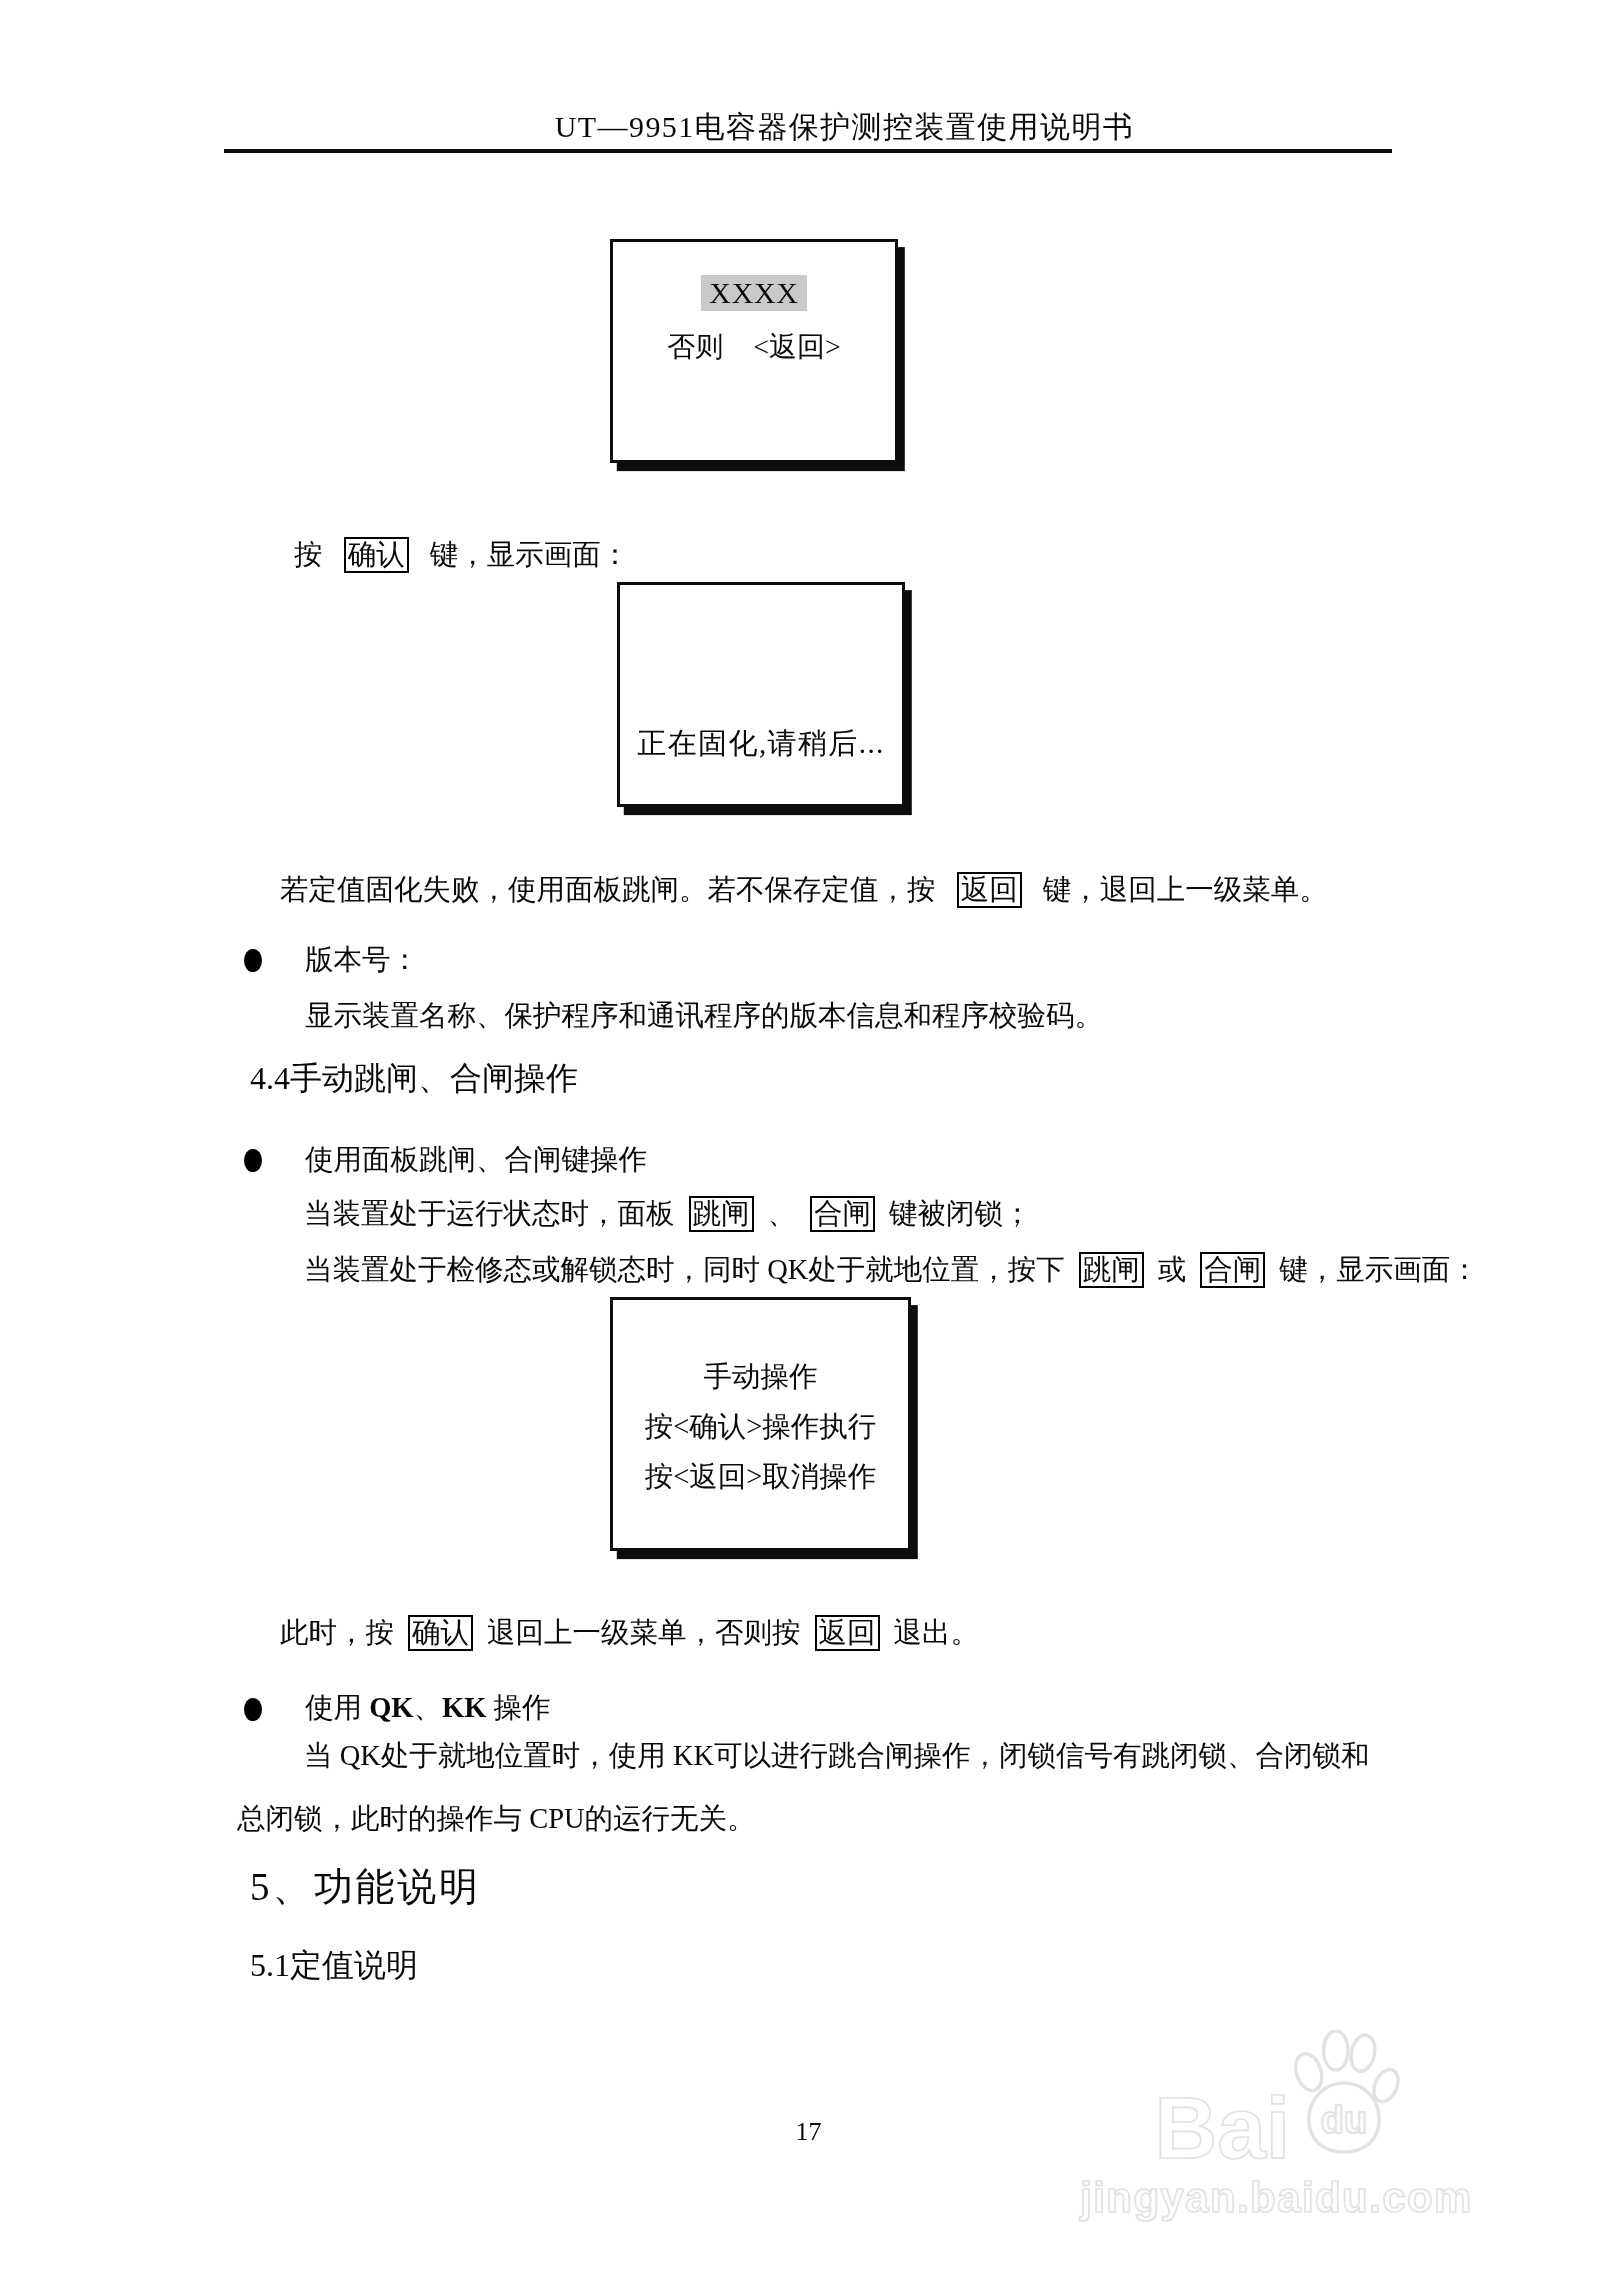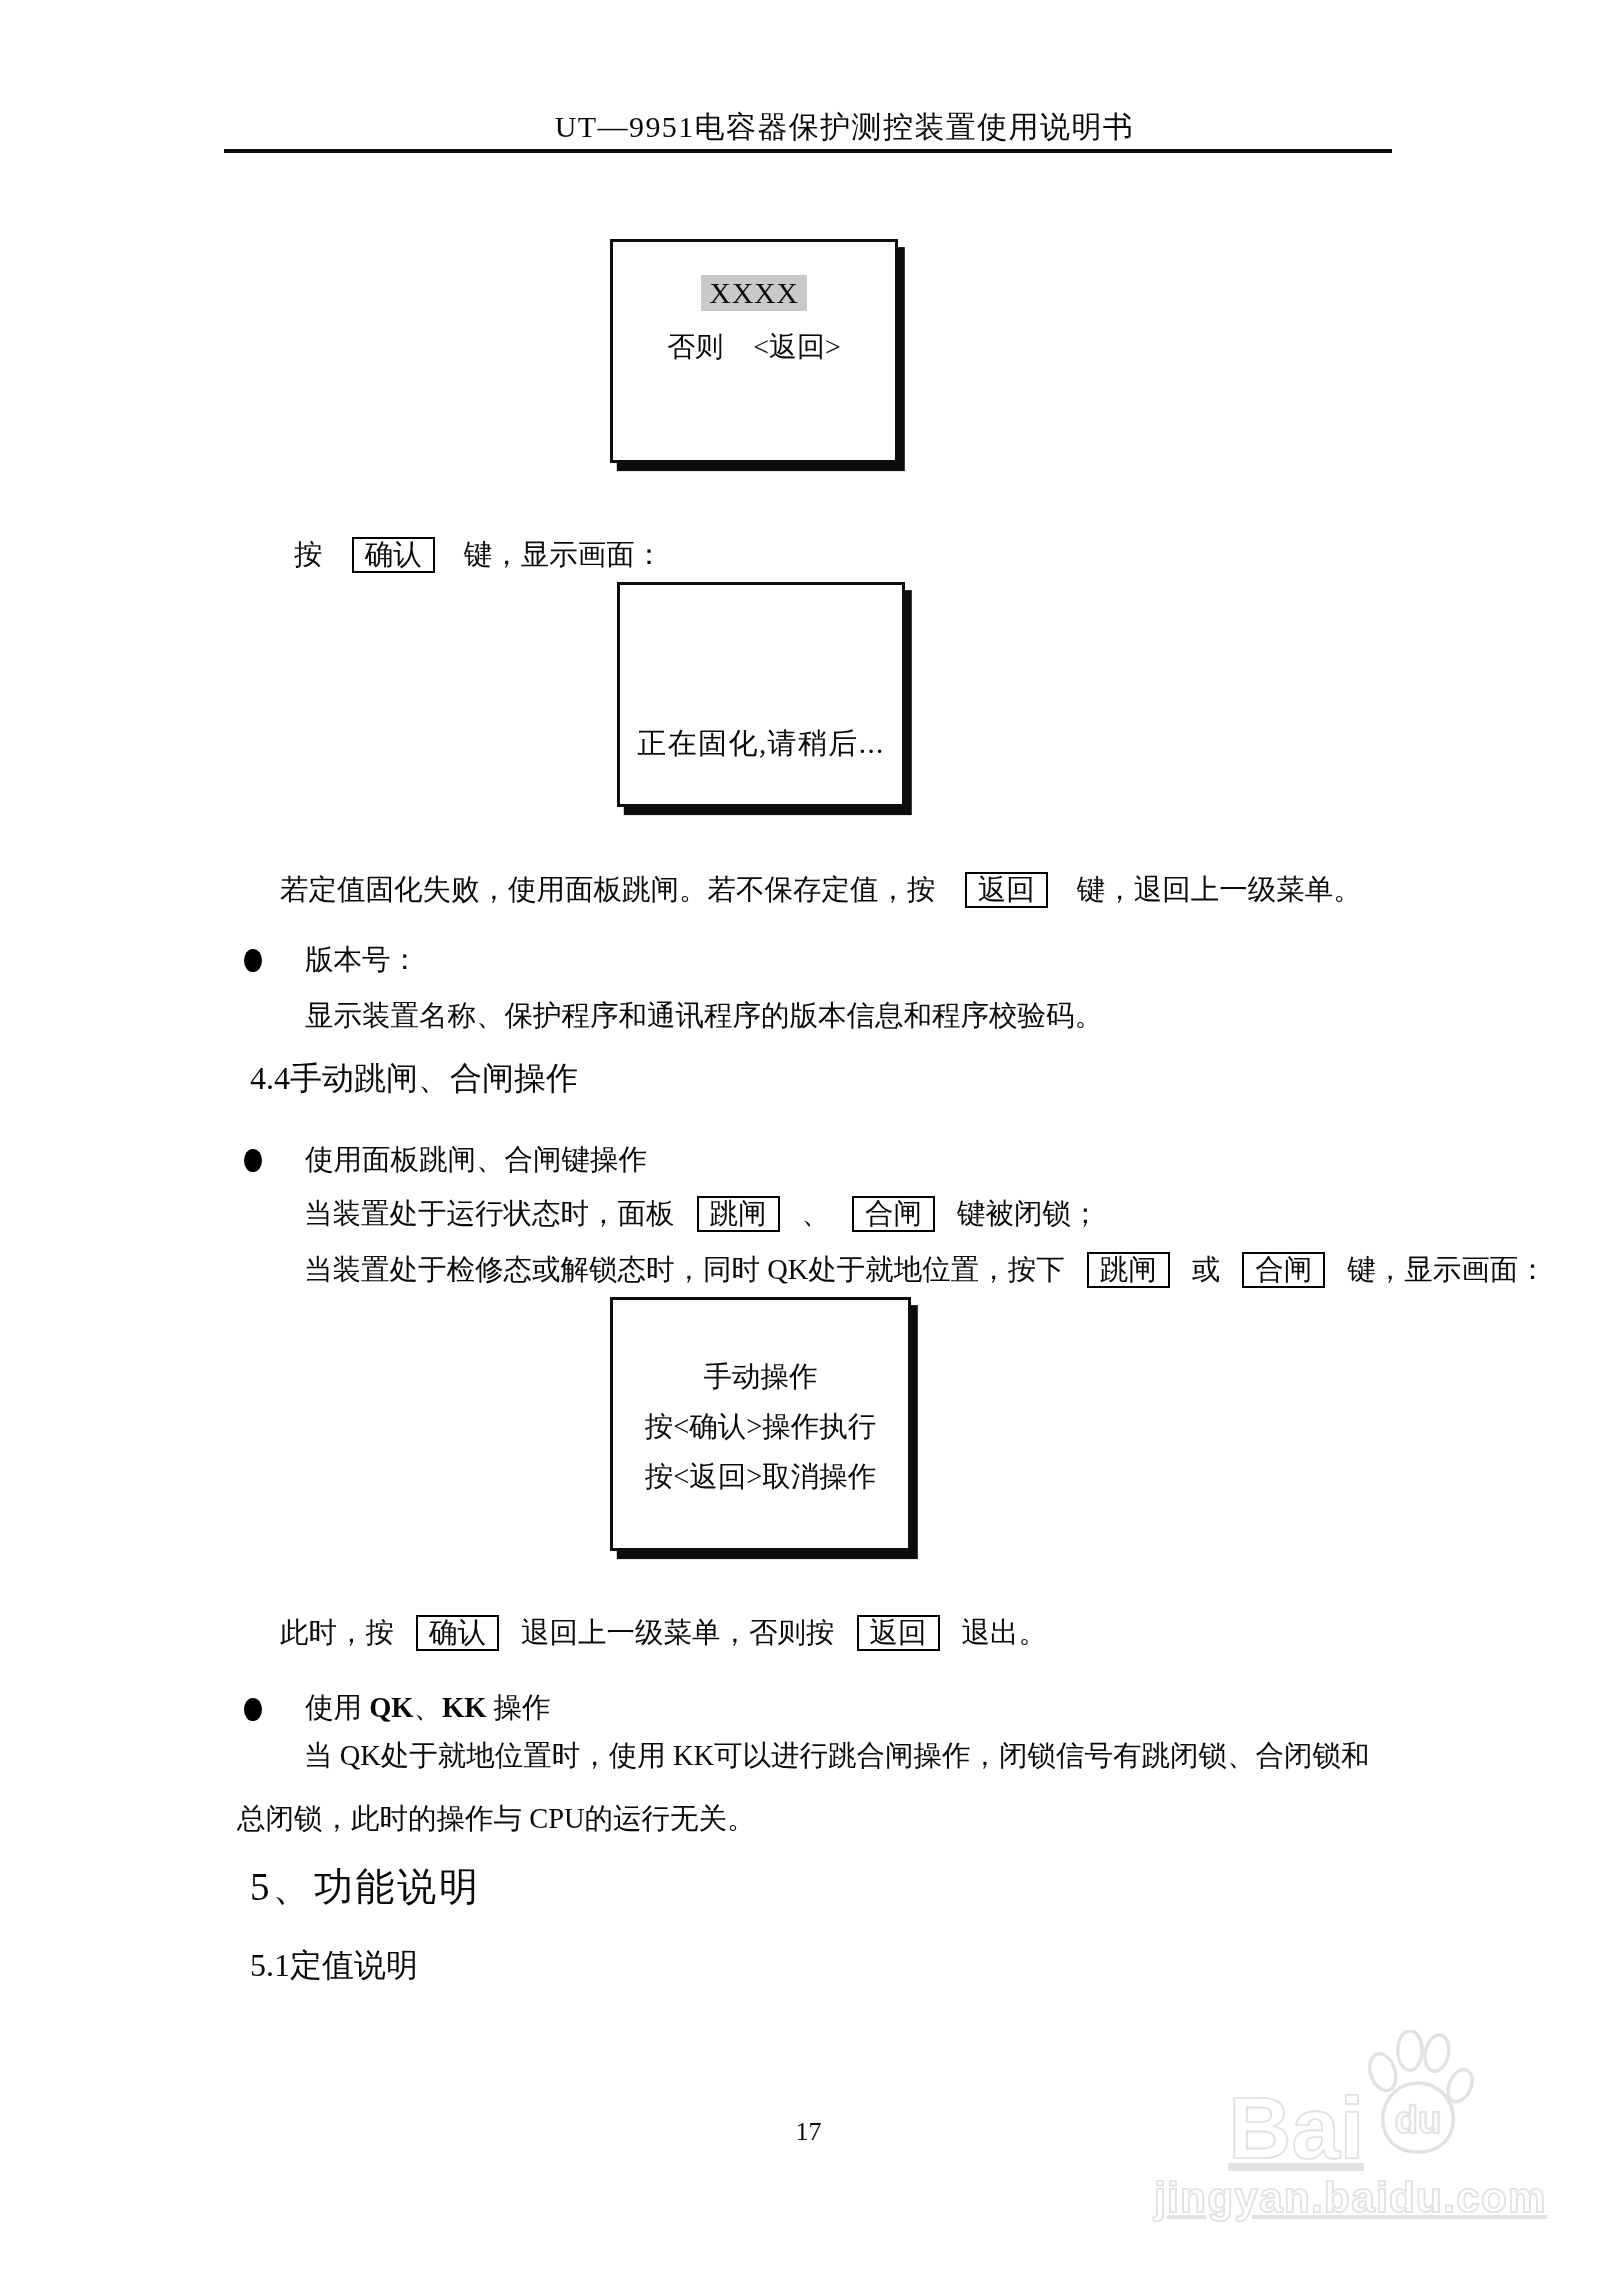--- a/index.html
+++ b/index.html
@@ -33,40 +33,39 @@
   #screen-password .ret{margin-left:30px;}
   #screen-saving{left:617px;top:582px;width:288px;height:225px;
     display:flex;align-items:flex-end;justify-content:center;padding-bottom:34px;}
   #screen-saving .scr-line{font-size:29px;letter-spacing:1.4px;}
   #screen-manual{left:610px;top:1297px;width:301px;height:254px;
     display:flex;flex-direction:column;justify-content:center;padding-top:6.8px;}
   #screen-manual .scr-line{line-height:50px;height:50px;font-size:28.5px;}
   
   .t{position:absolute;font-size:28.5px;line-height:38px;white-space:nowrap;}
   .key{
-    display:inline-block;border:2.7px solid #000;padding:0 11px;margin:0 22px;
+    display:inline-block;border:2.7px solid #000;padding:0 2px;margin:0 14px;
     line-height:1.12;
   }
   .b{font-weight:bold;}
   .bullet{
     position:absolute;width:17.6px;height:23px;border-radius:50%;background:#000;
   }
   .h2{position:absolute;font-size:32px;line-height:39px;white-space:nowrap;}
   .h1{position:absolute;font-size:39px;line-height:46px;white-space:nowrap;letter-spacing:2.7px;}
   .page-number{
     position:absolute;top:2117px;left:0;width:100%;text-align:center;font-size:26px;
   }
   
   .wm{
-    position:absolute;left:1154px;top:2034px;width:393px;
+    position:absolute;left:1080px;top:2034px;width:393px;
     font-family:"Liberation Sans","DejaVu Sans",sans-serif;font-weight:bold;
     color:#ffffff;
     -webkit-text-stroke:1.7px #e2e2e2;
     text-shadow:0 0 1.4px #e6e6e6;
-    text-decoration:underline;
   }
   .wm-row{display:flex;align-items:flex-end;justify-content:center;height:129px;}
   .wm-bai{font-size:87px;line-height:0.82;}
   .wm-paw{margin:0 -6.8px;display:block;}
   .wm-cn{font-size:71px;line-height:0.92;letter-spacing:5.4px;padding-bottom:1.4px;}
   .wm-url{font-size:42px;text-align:center;margin-top:11px;letter-spacing:1.4px;}
 </style>
 </head>
 <body>
 

